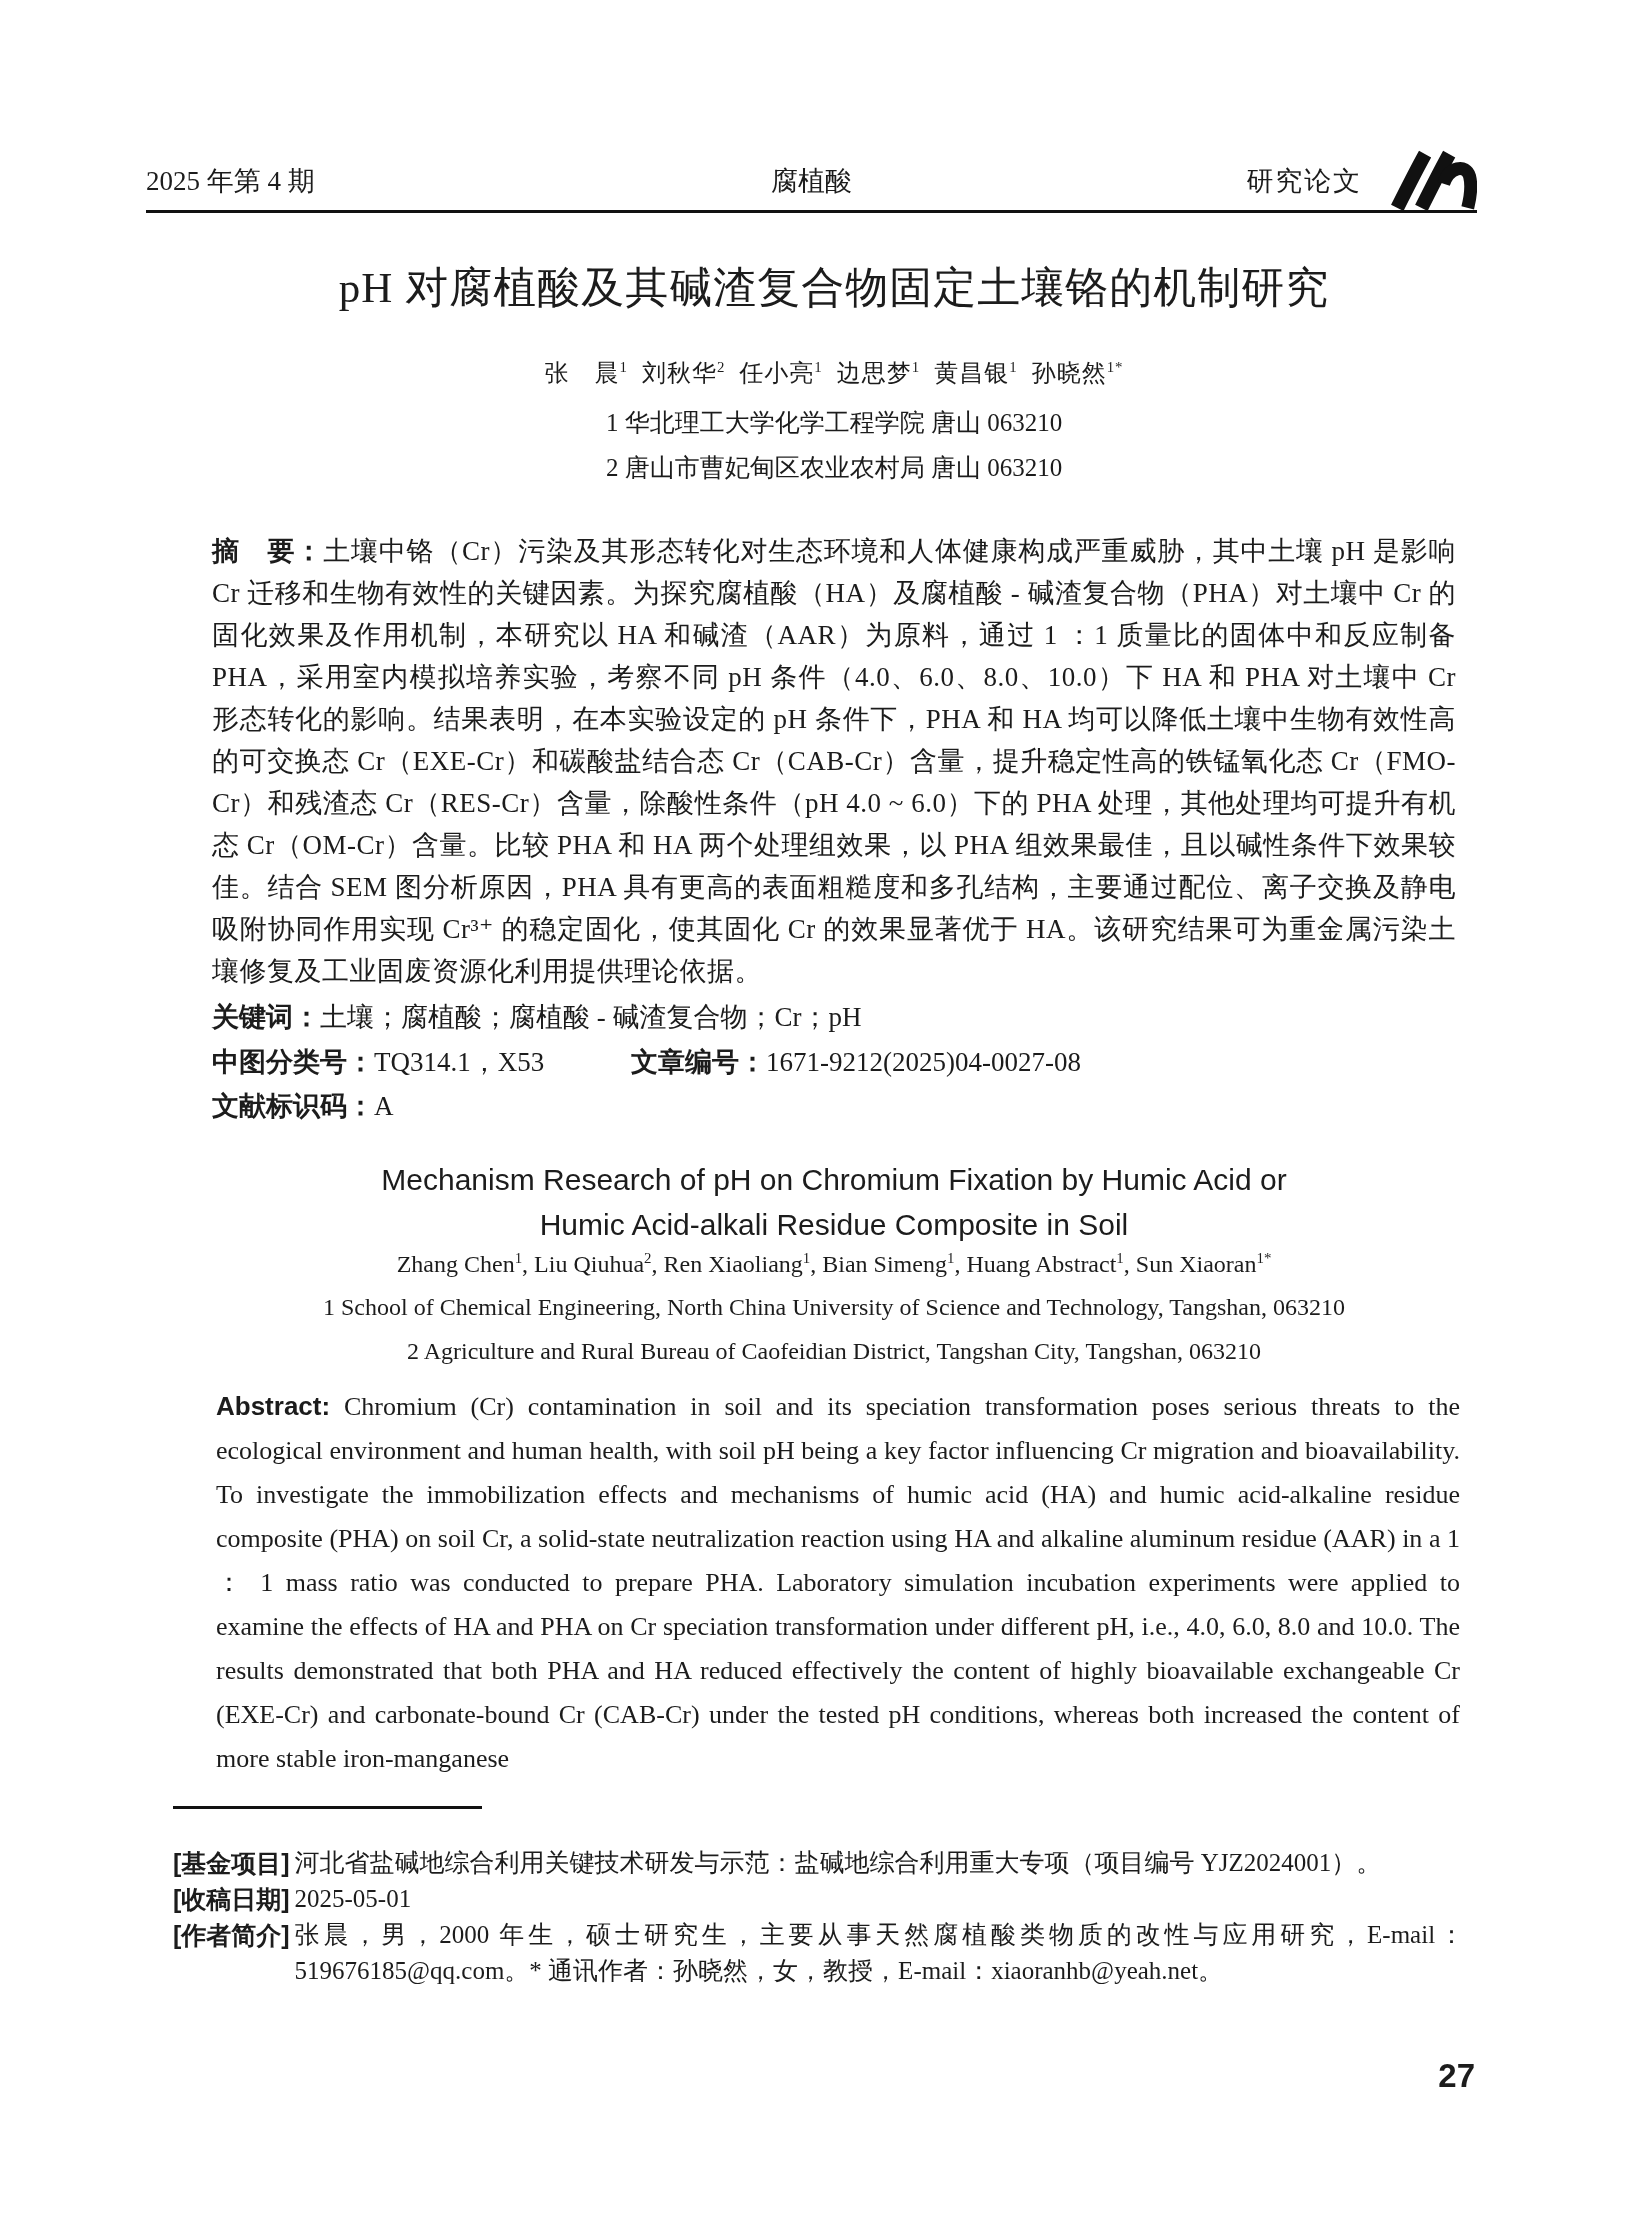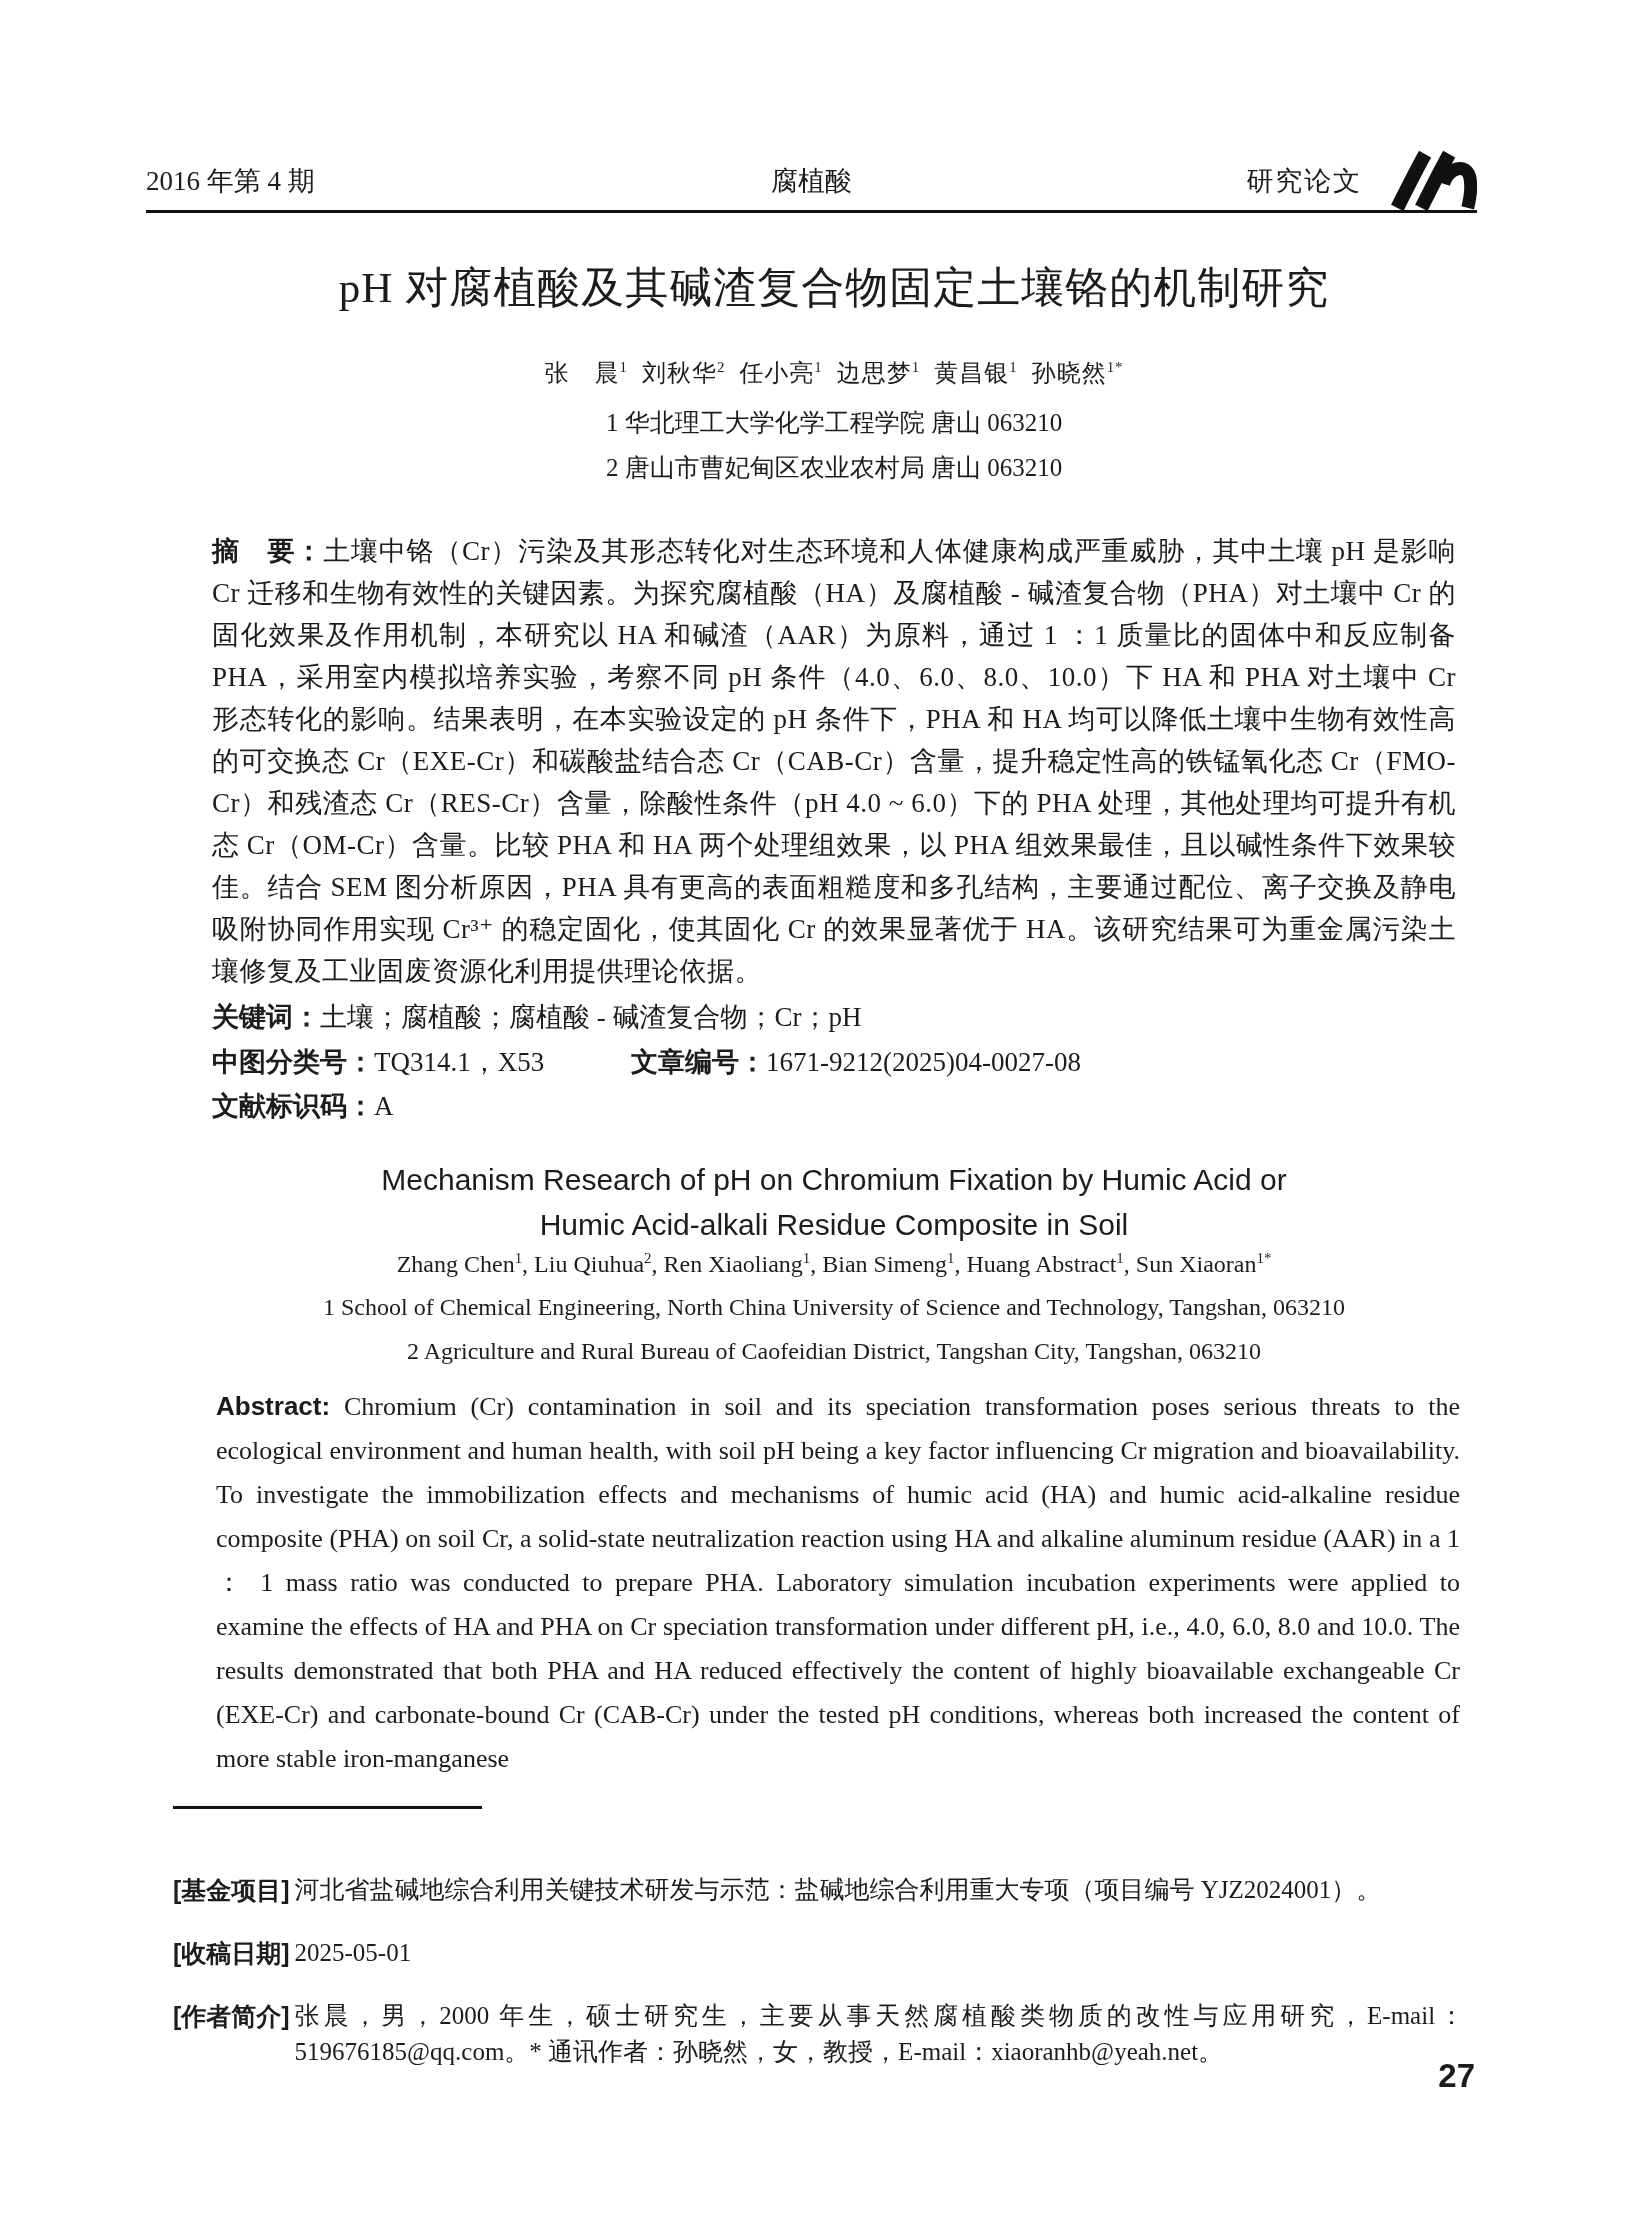--- a/index.html
+++ b/index.html
@@ -79,37 +79,37 @@
     font-size:26px;line-height:44px;text-align:justify;
   }
   .lab-en{font-family:"Liberation Sans","DejaVu Sans",sans-serif;font-weight:bold;}
 
   
   .fn-rule{position:absolute;left:173px;top:1806px;width:309px;height:2.9px;background:#111;}
   .footnotes{
     position:absolute;left:173px;top:1845px;width:1291px;
     font-size:25px;line-height:36px;
   }
-  .fnrow{display:flex;align-items:flex-start;margin-top:27px;}
+  .fnrow{display:flex;align-items:flex-start;}
   .fnlab{flex:none;font-family:"Liberation Sans","DejaVu Sans",sans-serif;font-weight:bold;margin-right:4.9px;white-space:nowrap;}
   .fntext{flex:1;text-align:justify;}
 
   .pageno{
     position:absolute;right:176px;top:2057px;
     font-family:"Liberation Sans","DejaVu Sans",sans-serif;
     font-weight:bold;font-size:33px;
   }
 </style>
 </head>
 <body>
 
 <div class="page">
 
   <div class="hdr">
-    <span class="hdr-left">2016 年第 4 期</span>
+    <span class="hdr-left">2025 年第 4 期</span>
     <span class="hdr-center">腐植酸</span>
     <span class="hdr-right">研究论文</span>
     <span class="logo">
       <svg viewBox="0 0 96 64" fill="none" stroke="#111" aria-hidden="true">
         <path d="M10 62 C 18 46, 30 22, 40 4" stroke-width="15"></path>
         <path d="M36 62 C 44 46, 56 22, 66 4" stroke-width="15"></path>
         <path d="M60 36 C 66 18, 84 14, 88 28 C 90 36, 89 50, 86 62" stroke-width="14"></path>
       </svg>
     </span>
   </div>

